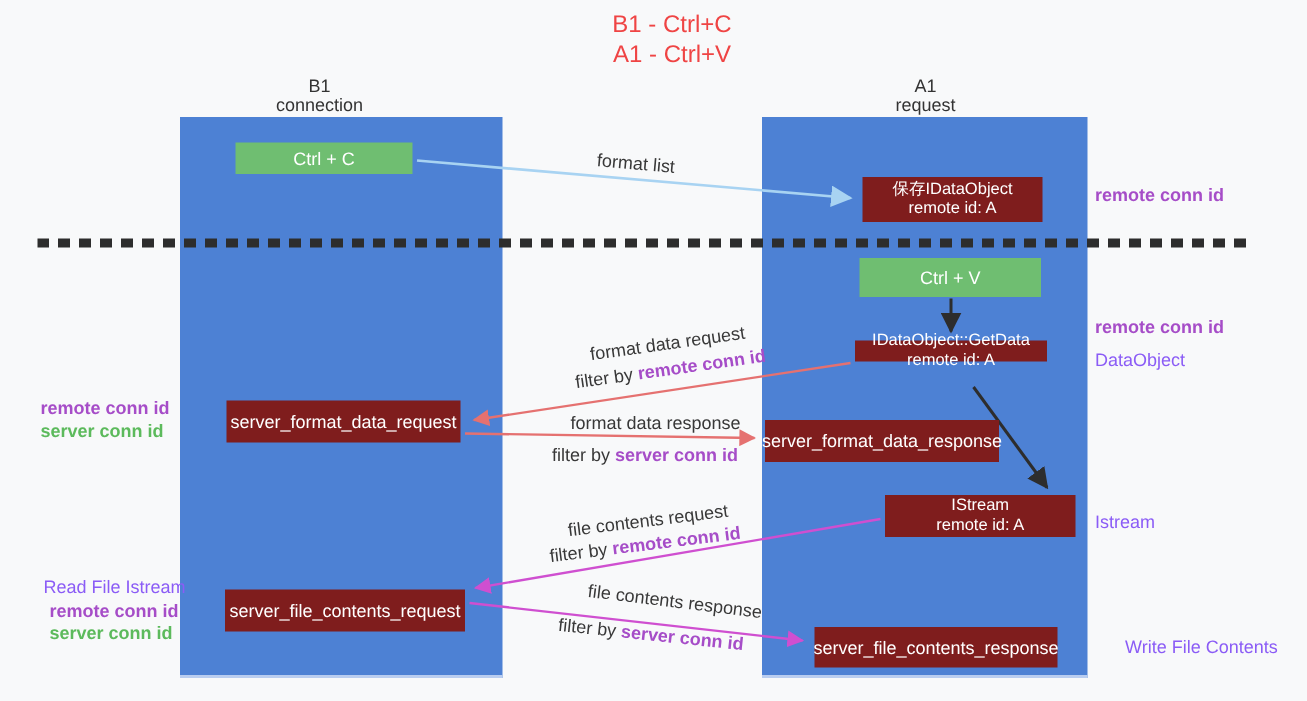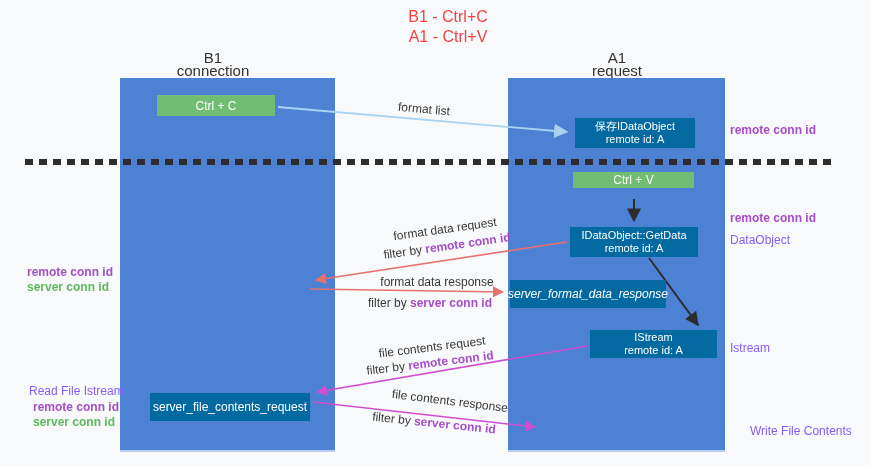--- a/index.html
+++ b/index.html
@@ -2,35 +2,35 @@
 <html><head>
 <meta charset="utf-8">
 <style>
   html,body { margin:0; padding:0; background:#f8f9fa; font-family:"Liberation Sans","DejaVu Sans",sans-serif; }
   .canvas { position:relative; width:871px; height:467px; background:#f8f9fa; overflow:hidden; }
 
   .title { position:absolute; left:448px; top:7px; transform:translateX(-50%); text-align:center;
            font-size:16px; line-height:20px; color:#ef4444; white-space:nowrap; }
 
   .lane-header { position:absolute; transform:translateX(-50%); text-align:center;
-                 font-size:15px; line-height:13px; color:#333; white-space:nowrap; }
+                 font-size:12px; line-height:13px; color:#333; white-space:nowrap; }
 
   .lane { position:absolute; background:#4d81d4; border-bottom:2px solid #b9cdf0; z-index:0; }
   .lane-left  { left:120px; top:78px; width:215px; height:372px; }
   .lane-right { left:508px; top:78px; width:217px; height:372px; }
 
   svg.overlay { position:absolute; left:0; top:0; z-index:2; pointer-events:none; }
 
   .dashed { position:absolute; left:25px; top:159px; width:808px; height:6px; z-index:3;
             background:repeating-linear-gradient(90deg,#2d2d2d 0 8px,transparent 8px 14px); }
 
   .node { position:absolute; z-index:4; display:flex; flex-direction:column; align-items:center;
           justify-content:center; color:#fff; text-align:center; white-space:nowrap; }
   .node.green  { background:#6fbe71; font-size:12px; }
-  .node.orange { background:#0369a1; font-size:12px; }
+  .node.orange { background:#7f1d1d; font-size:12px; }
   .node.two    { font-size:11px; line-height:13px; }
 
   .albl { position:absolute; z-index:5; font-size:12px; color:#383838; white-space:nowrap; }
   .side { position:absolute; z-index:5; font-size:12px; color:#8b5cf6; white-space:nowrap; }
   .purple { color:#a64dc8; font-weight:bold; }
   .greent { color:#5cba5c; font-weight:bold; }
 </style>
 </head>
 <body>
 
@@ -79,36 +79,42 @@
 
   <div class="dashed"></div>
 
   <div class="node green" style="left:157px; top:95px; width:118px; height:21px;">
     <span>Ctrl + C</span>
   </div>
   <div class="node orange two" style="left:575px; top:118px; width:120px; height:30px;">
     <span>保存IDataObject</span>
     <span>remote id: A</span>
   </div>
-  <div class="node green" style="left:573px; top:172px; width:121px; height:16px;">
+  <div class="node green" style="left:573px; top:172px; width:121px; height:26px;">
     <span>Ctrl + V</span>
   </div>
-  <div class="node orange two" style="left:570px; top:227px; width:128px; height:30px;">
+  <div class="node orange two" style="left:570px; top:227px; width:128px; height:14px;">
     <span>IDataObject::GetData</span>
     <span>remote id: A</span>
   </div>
-  <div class="node orange" style="left:510px; top:280px; width:156px; height:28px;font-style:italic;">
+  <div class="node orange" style="left:151px; top:267px; width:156px; height:28px;">
+    <span>server_format_data_request</span>
+  </div>
+  <div class="node orange" style="left:510px; top:280px; width:156px; height:28px;">
     <span>server_format_data_response</span>
   </div>
   <div class="node orange two" style="left:590px; top:330px; width:127px; height:28px;">
     <span>IStream</span>
     <span>remote id: A</span>
   </div>
   <div class="node orange" style="left:150px; top:382px; width:160px; height:28px;margin-top:11px;">
     <span>server_file_contents_request</span>
+  </div>
+  <div class="node orange" style="left:543px; top:418px; width:162px; height:27px;">
+    <span>server_file_contents_response</span>
   </div>
 
   <div class="albl" style="left:424px; top:109px; transform:translate(-50%,-50%) rotate(5deg);">format list</div>
 
   <div class="albl" style="left:445px; top:229px; transform:translate(-50%,-50%) rotate(-8deg);">format data request</div>
   <div class="albl" style="left:447px; top:246px; transform:translate(-50%,-50%) rotate(-8deg);">
     <span>filter by</span> <span class="purple">remote conn id</span>
   </div>
 
   <div class="albl" style="left:437px; top:282px; transform:translate(-50%,-50%);">format data response</div>

